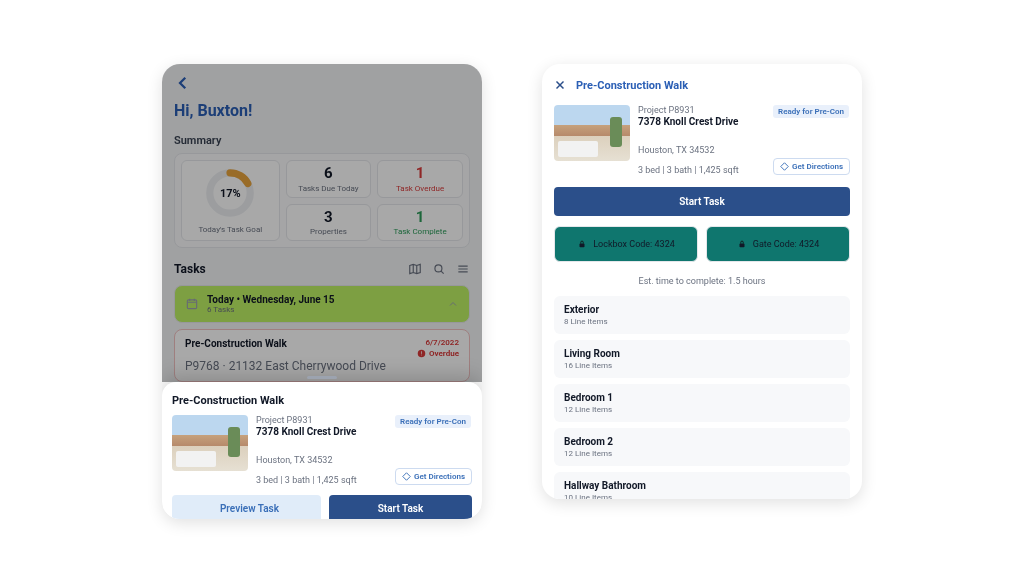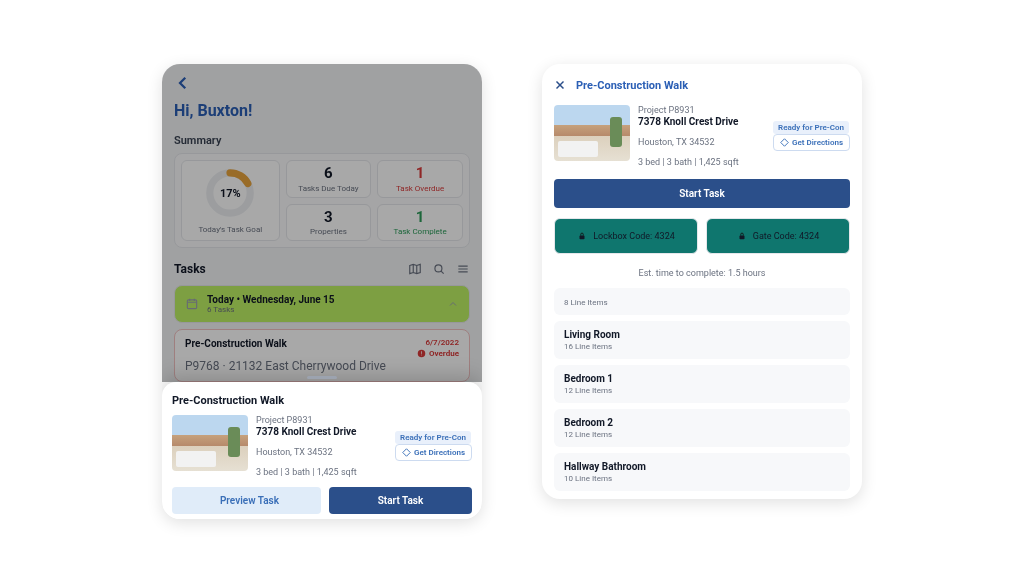--- a/index.html
+++ b/index.html
@@ -133,40 +133,40 @@
     background: linear-gradient(to bottom, #bcd7ef 0%, #bcd7ef 35%, #c6a27d 35%, #b78a6b 55%, #dcd0bd 55%, #e6e0d3 100%);
     position:relative; overflow:hidden;
     flex-shrink:0;
   }
   .thumb::before { content:""; position:absolute; left:4px; bottom:4px; width:40px; height:16px; background:#f2f2f2; border-radius:2px; }
   .thumb::after  { content:""; position:absolute; right:8px; top:12px; width:12px; height:30px; background:#6a8c58; border-radius:3px; }
 
   .prop-info { flex:1; font-size:9px; }
   .prop-info .pid  { color:var(--muted); }
   .prop-info .addr { font-size:10px; font-weight:700; margin-top:1px; }
-  .prop-info .city { color:var(--muted); margin-top:10px; }
+  .prop-info .city { color:var(--muted); margin-top:18px; }
   .prop-info .spec { color:var(--muted); margin-top:10px; }
 
   .chip {
     font-size:8px; font-weight:600;
     background: var(--chip-blue-bg); color: var(--chip-blue-text);
     padding:2px 5px; border-radius:3px;
     white-space:nowrap; align-self:flex-start;
   }
 
   .dir-btn {
     border:1px solid #cddbf0; color: var(--light-blue);
     font-size:8px; font-weight:600;
     padding:3px 6px; border-radius:4px;
     display:inline-flex; align-items:center; gap:3px;
     background:#fff; align-self:flex-end;
   }
   .dir-btn svg { width:9px; height:9px; stroke: var(--light-blue); stroke-width:2.5; fill:none; }
 
-  .prop-rightcol { display:flex; flex-direction:column; justify-content:center; align-items:flex-end; }
+  .prop-rightcol { display:flex; flex-direction:column; justify-content:space-between; align-items:flex-end; }
 
   .btn-row { display:flex; gap:8px; margin-top:10px; }
   .btn {
     flex:1; text-align:center; font-size:10px; font-weight:600;
     padding:8px 0; border-radius:4px;
   }
   .btn.ghost { background:#e0ecf9; color:#3a6fb8;padding-left:6px; }
   .btn.solid { background:#2b4f8a; color:#fff; }
 
   
@@ -380,20 +380,21 @@
               <path d="M9 11 V8 a3 3 0 0 1 6 0 v3" fill="none" stroke="#111" stroke-width="2"></path>
             </svg>
           <span>Gate Code: 4324</span>
         </div>
       </div>
 
       <div class="est">Est. time to complete: 1.5 hours</div>
 
       <div class="room-list">
         <div class="room">
+          <div class="rn">Exterior</div>
           <div class="ri">8 Line Items</div>
         </div>
         <div class="room">
           <div class="rn">Living Room</div>
           <div class="ri">16 Line Items</div>
         </div>
         <div class="room">
           <div class="rn">Bedroom 1</div>
           <div class="ri">12 Line Items</div>
         </div>

